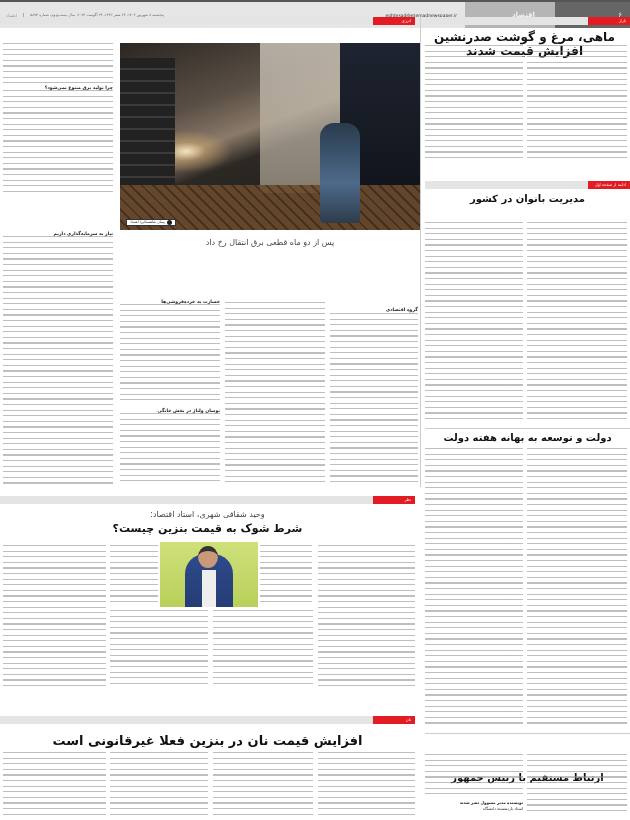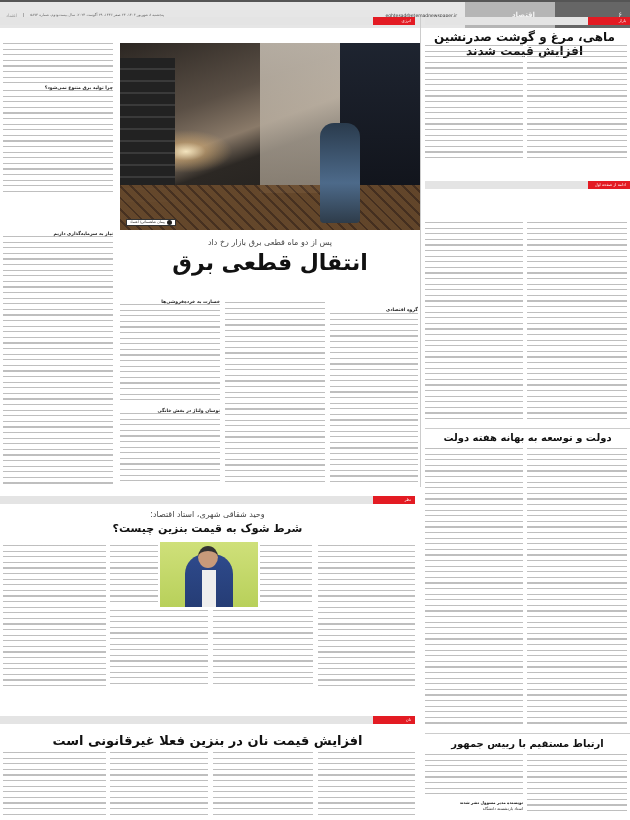--- a/index.html
+++ b/index.html
@@ -74,23 +74,22 @@
 
 <div class="abs photo-main">
   <div class="tires"></div>
     <div class="wall"></div>
     <div class="door"></div>
     <div class="floor"></div>
     <div class="person"></div>
   <div class="cap"><span class="cam"></span><span>پیمان شاهسنائی/ اعتماد</span></div>
 </div>
 
-<div class="abs kicker" style="left:120px;top:238px;width:300px">پس از دو ماه قطعی برق بازار رخ داد</div>
+<div class="abs kicker" style="left:120px;top:238px;width:300px">پس از دو ماه قطعی برق انتقال رخ داد</div>
 <div class="abs h1" style="left:120px;top:250px;width:300px;font-size:22px;line-height:26px">
-  <div>انتقال قطعی برق</div>
 </div>
 
 <div class="abs sub" style="left:330px;top:304px;width:88px">گروه اقتصادی</div>
 <div class="abs text" style="left:330px;top:313px;width:88px;height:172px">
     <span class="fill"></span>
   </div>
 <div class="abs text" style="left:225px;top:302px;width:100px;height:183px">
     <span class="fill"></span>
   </div>
 <div class="abs sub" style="left:120px;top:296px;width:100px">خسارت به خرده‌فروشی‌ها</div>
@@ -107,39 +106,40 @@
     <span class="fill"></span>
   </div>
 <div class="abs text" style="left:425px;top:45px;width:98px;height:115px">
     <span class="fill"></span>
   </div>
 
 <div class="abs label-bar" style="left:425px;top:181px;width:205px">
   <span>ادامه از صفحه اول</span>
 </div>
 <div class="abs h1" style="left:425px;top:192px;width:205px;font-size:10px;line-height:13px">
+  <div>مدیریت بانوان در کشور</div>
 </div>
 <div class="abs text" style="left:527px;top:222px;width:100px;height:198px">
     <span class="fill"></span>
   </div>
 <div class="abs text" style="left:425px;top:222px;width:98px;height:198px">
     <span class="fill"></span>
   </div>
 
 <div class="abs hline" style="left:425px;top:428px;width:205px"></div>
 <div class="abs h1" style="left:425px;top:432px;width:205px;font-size:10px">دولت و توسعه به بهانه هفته دولت</div>
 <div class="abs text" style="left:527px;top:448px;width:100px;height:280px">
     <span class="fill"></span>
   </div>
 <div class="abs text" style="left:425px;top:448px;width:98px;height:280px">
     <span class="fill"></span>
   </div>
 
 <div class="abs hline" style="left:425px;top:733px;width:205px"></div>
-<div class="abs h1" style="left:425px;top:738px;width:205px;font-size:10px">ارتباط مستقیم با رییس جمهور</div>
+<div class="abs h1" style="left:425px;top:772px;width:205px;font-size:10px">ارتباط مستقیم با رییس جمهور</div>
 <div class="abs text" style="left:527px;top:754px;width:100px;height:62px">
     <span class="fill"></span>
   </div>
 <div class="abs text" style="left:425px;top:754px;width:98px;height:42px">
     <span class="fill"></span>
   </div>
 <div class="abs sub" style="left:425px;top:797px;width:98px;font-size:4px">نویسنده مدیر مسوول نشر شدند</div>
 <div class="abs sub" style="left:425px;top:803px;width:98px;font-size:4px;font-weight:normal">استاد بازنشسته دانشگاه</div>
 
 <div class="abs label-bar" style="left:0;top:496px;width:415px">

